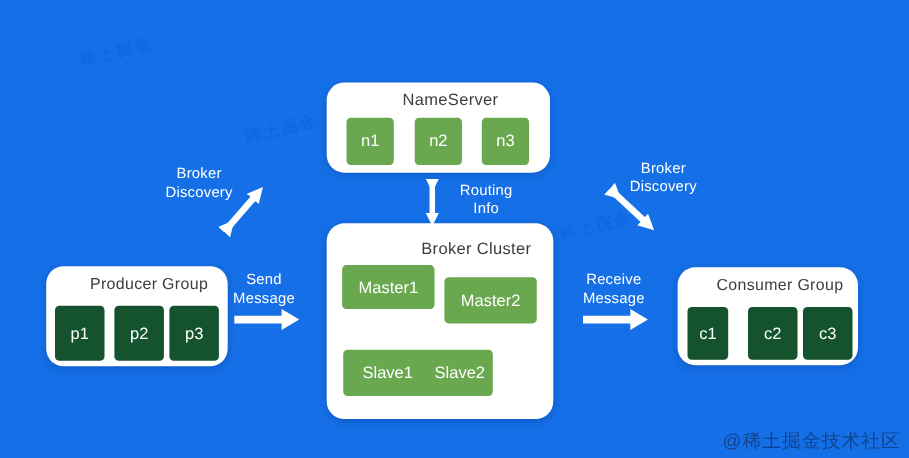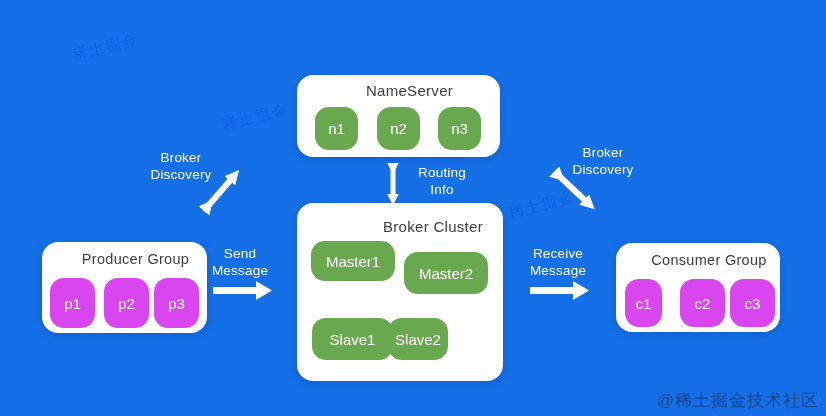--- a/index.html
+++ b/index.html
@@ -12,26 +12,26 @@
 
   .panel{
     position:absolute;background:#ffffff;border-radius:16px;
     box-shadow:0 2px 8px rgba(0,40,120,0.28);
   }
   .panel-title{
     position:absolute;left:0;right:0;text-align:center;
     color:#3d3d3d;font-size:15px;font-weight:400;letter-spacing:0.3px;margin-left:22px;
   }
   .node{
-    position:absolute;border-radius:14px;color:#ffffff;
+    position:absolute;border-radius:4px;color:#ffffff;
     display:flex;align-items:center;justify-content:center;
     font-size:15px;
   }
   .green{background:#6aa84f;}
-  .orange{background:#d946ef;}
+  .orange{background:#14532d;}
 
   .lbl{
     position:absolute;color:#ffffff;font-size:13.5px;line-height:17px;
     text-align:center;white-space:pre-line;letter-spacing:0.2px;
   }
 
   #arrows{position:absolute;left:0;top:0;pointer-events:none;}
 
   .wm-tile{
     position:absolute;color:rgba(9,90,215,0.55);font-size:15px;

